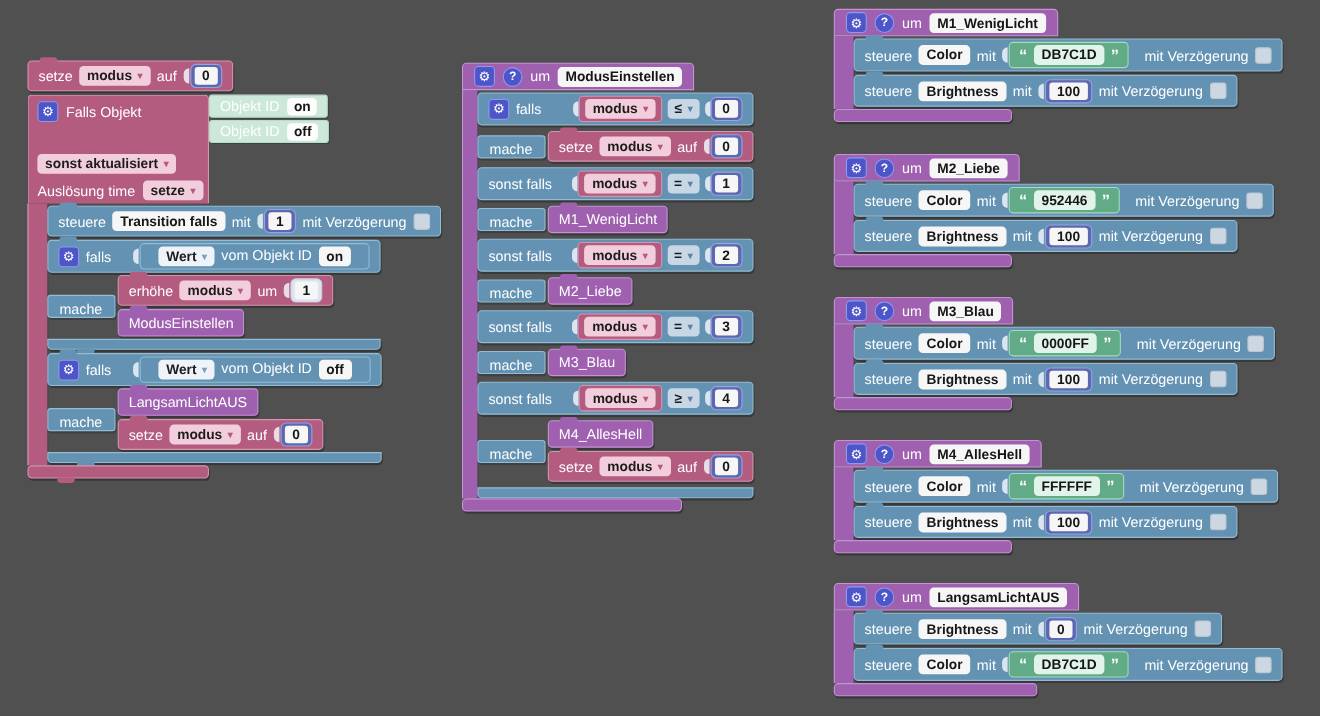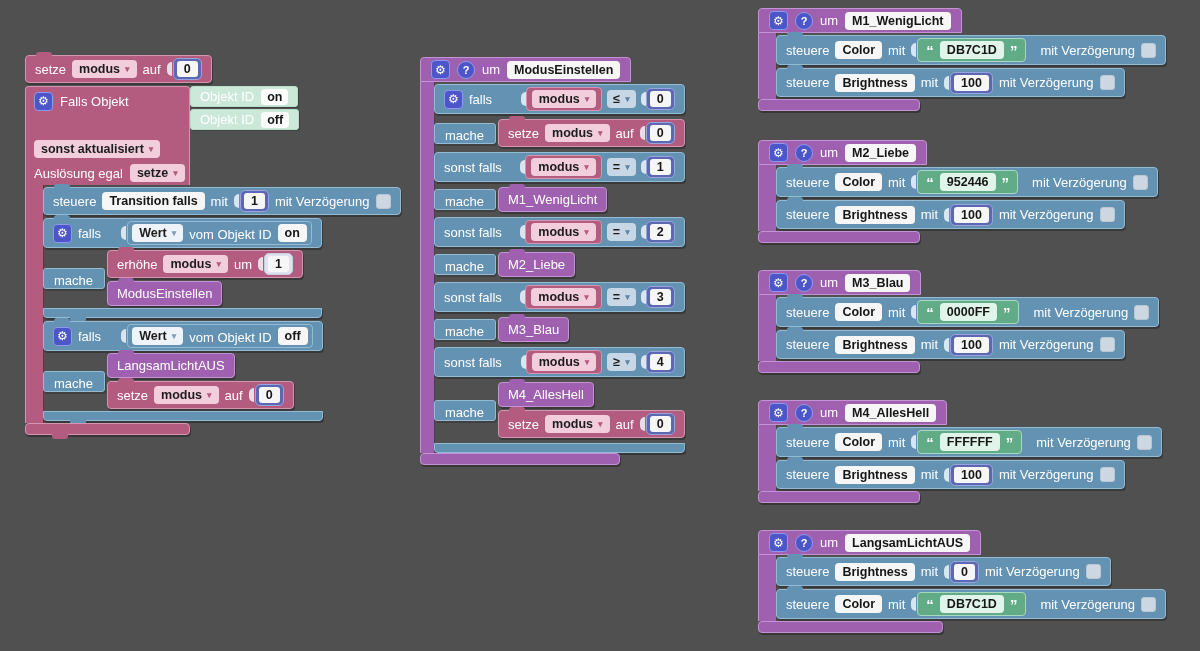--- a/index.html
+++ b/index.html
@@ -43,22 +43,22 @@
   .row{display:flex;align-items:center;gap:6px;padding:2px 9px;border-radius:4px;position:relative;
        width:fit-content;min-height:25px}
   .row.blue{background:var(--blue);border:1px solid var(--blue-br);box-shadow:1px 2px 0 rgba(0,0,0,.28)}
   .row.pink{background:var(--pink);border:1px solid var(--pink-br);box-shadow:1px 2px 0 rgba(0,0,0,.28)}
   .row.purple{background:var(--purple);border:1px solid var(--purple-br);box-shadow:1px 2px 0 rgba(0,0,0,.28)}
   .row.tall{min-height:29px}
   .bump{position:absolute;top:-4px;left:10px;width:16px;height:5px;background:inherit;border-radius:3px 3px 0 0}
   .bdown{position:absolute;bottom:-5px;left:26px;width:16px;height:5px;background:inherit;border-radius:0 0 3px 3px}
   .pvar{display:inline-flex;align-items:center;background:var(--pink);border:1px solid var(--pink-br);
         border-radius:4px;padding:2px 5px}
-  .vblk{display:inline-flex;align-items:flex-end;gap:6px;background:var(--blue);border:1px solid var(--blue-br);
-        border-radius:4px;padding:2px 4px}
+  .vblk{display:inline-flex;align-items:flex-start;gap:6px;background:var(--blue);border:1px solid var(--blue-br);
+        border-radius:4px;padding:2px 16px}
   .body{display:flex;align-items:stretch}
   .stack{display:flex;flex-direction:column;align-items:flex-start}
   .stack>*+*{margin-top:3px}
   .spine{flex:0 0 auto;box-shadow:1px 0 0 rgba(0,0,0,.15)}
   .spine.pinkc{width:18px;background:var(--pink);border-left:1px solid var(--pink-br)}
   .spine.purplec{width:14px;background:var(--purple);border-left:1px solid var(--purple-br)}
   .bar{height:12px;border-radius:4px;position:relative;box-shadow:1px 2px 0 rgba(0,0,0,.3)}
   .bar.pinkc{background:var(--pink);border:1px solid var(--pink-br)}
   .bar.purplec{background:var(--purple);border:1px solid var(--purple-br)}
   .fn-head{display:flex;align-items:center;gap:7px;background:var(--purple);border:1px solid var(--purple-br);
@@ -107,21 +107,21 @@
         <span class="lbl">Falls Objekt</span>
       </div>
       <div class="pw-row"></div>
       <div class="pw-row">
         <span class="dd pink">
             <span>sonst aktualisiert</span>
             <i class="arr">▾</i>
           </span>
       </div>
       <div class="pw-row">
-        <span class="lbl">Auslösung egal</span>
+        <span class="lbl">Auslösung time</span>
         <span class="dd pink">
             <span>setze</span>
             <i class="arr">▾</i>
           </span>
       </div>
     </div>
     <div class="body">
       <div class="spine pinkc"></div>
       <div class="stack" style="padding:2px 0">
         <div class="row blue">

